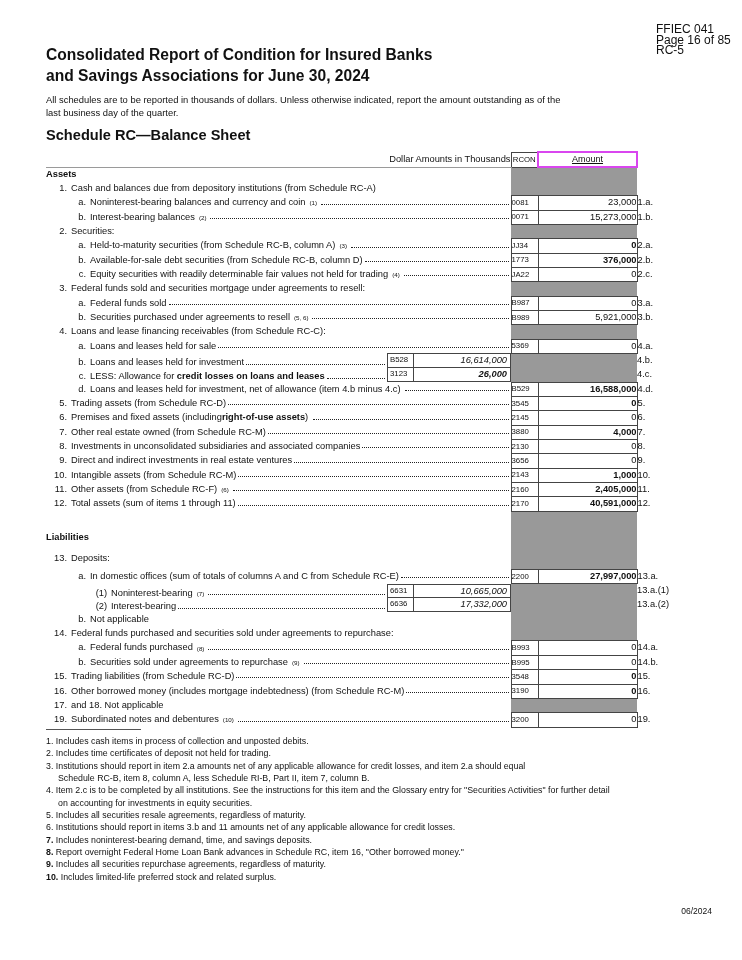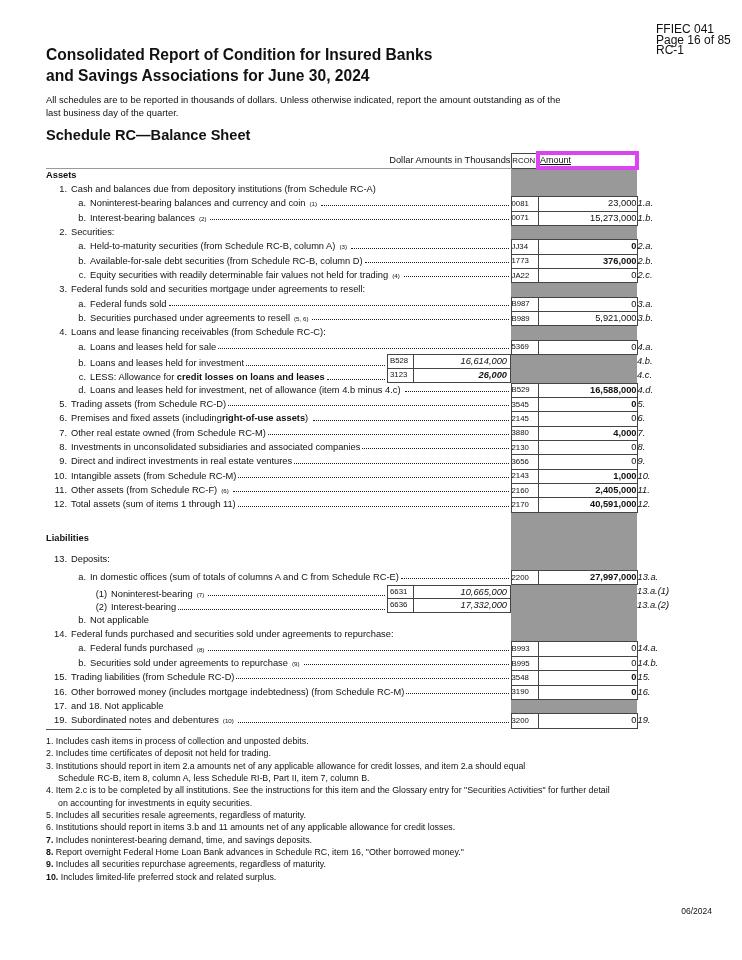--- a/index.html
+++ b/index.html
@@ -16,21 +16,21 @@
 
   
   .tblwrap{position:absolute;left:46px;top:151px;}
   table.rc{border-collapse:collapse;table-layout:fixed;width:661px;}
   table.rc td{padding:0;line-height:1;vertical-align:middle;}
   table.rc tr{height:14.35px;}
   col.c-lbl{width:465px;} col.c-code{width:27px;} col.c-amt{width:99px;} col.c-ref{width:70px;}
 
   td.hlabel{text-align:right;padding-right:5px;font-size:9.3px;border-bottom:1.5px solid #9a9a9a;}
   td.hcode{border:1px solid #444;font-size:7.8px;text-align:center;}
-  td.hamt{border:4px solid #d946ef;font-size:9px;text-decoration:underline;}
+  td.hamt{border:2px solid #d946ef;font-size:9px;text-align:center;text-decoration:underline;}
 
   td.lbl{font-size:9.3px;}
   .lrow{display:flex;align-items:flex-end;}
   .lrow.i1{padding-left:0;} .lrow.i2{padding-left:27px;} .lrow.i3{padding-left:44px;}
   .num{display:inline-block;text-align:right;margin-right:4px;white-space:pre;}
   .i1 .num{width:21px;} .i2 .num{width:13px;} .i3 .num{width:17px;}
   .txt{white-space:pre;}
   .b{font-weight:bold;}
   .sec{font-weight:bold;}
   .note{font-size:6.2px;white-space:pre;margin:0 2px 1px 4px;}
@@ -38,39 +38,39 @@
 
   .ibox{display:flex;align-items:stretch;}
   .ibox .icode{width:27px;border:1px solid #444;font-size:7.8px;padding:2px 0 1px 2px;box-sizing:border-box;}
   .ibox .iamt{width:97px;border:1px solid #444;border-left:none;text-align:right;font-size:9.3px;
               padding:2px 3px 1px 0;box-sizing:border-box;font-style:italic;}
   .ibox.istack .icode,.ibox.istack .iamt{border-top:none;}
 
   td.code{border:1px solid #444;font-size:7.8px;padding-left:2px;}
   td.amt{border:1px solid #444;text-align:right;font-size:9.3px;padding-right:3px;}
   td.gray{background:#999999;}
-  td.ref{font-size:9.3px;padding-left:9px;white-space:pre;font-style:italic;}
+  td.ref{font-size:9.3px;padding-left:9px;white-space:pre;}
 
   
   .fnrule{position:absolute;left:46px;top:729px;width:95px;border-top:1.6px solid #555;}
   .fns{position:absolute;left:46px;top:735px;width:660px;font-size:8.8px;line-height:12.35px;}
   .fn{padding-left:12px;text-indent:-12px;}
   .fn .fn-num{white-space:pre;}
 
   .pagedate{position:absolute;right:30px;top:906px;font-size:8.5px;}
 </style>
 </head>
 <body>
 
 <div id="page">
 
   <div class="formid">
     <div>FFIEC 041</div>
     <div>Page 16 of 85</div>
-    <div>RC-1</div>
+    <div>RC-5</div>
   </div>
 
   <div class="title">
     <div>Consolidated Report of Condition for Insured Banks</div>
     <div>and Savings Associations for June 30, 2024</div>
   </div>
 
   <div class="intro">
     <div>All schedules are to be reported in thousands of dollars. Unless otherwise indicated, report the amount outstanding as of the</div>
     <div>last business day of the quarter.</div>

